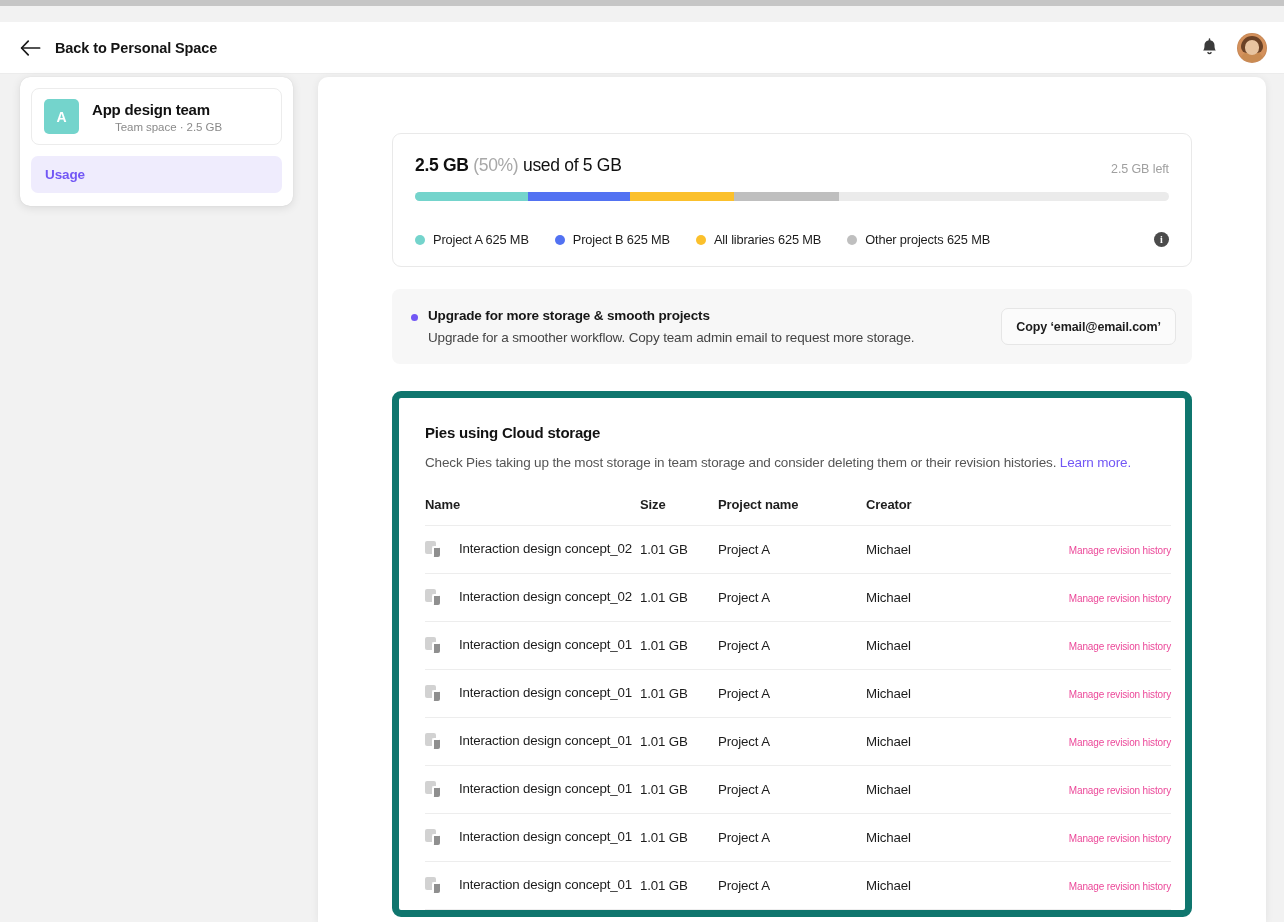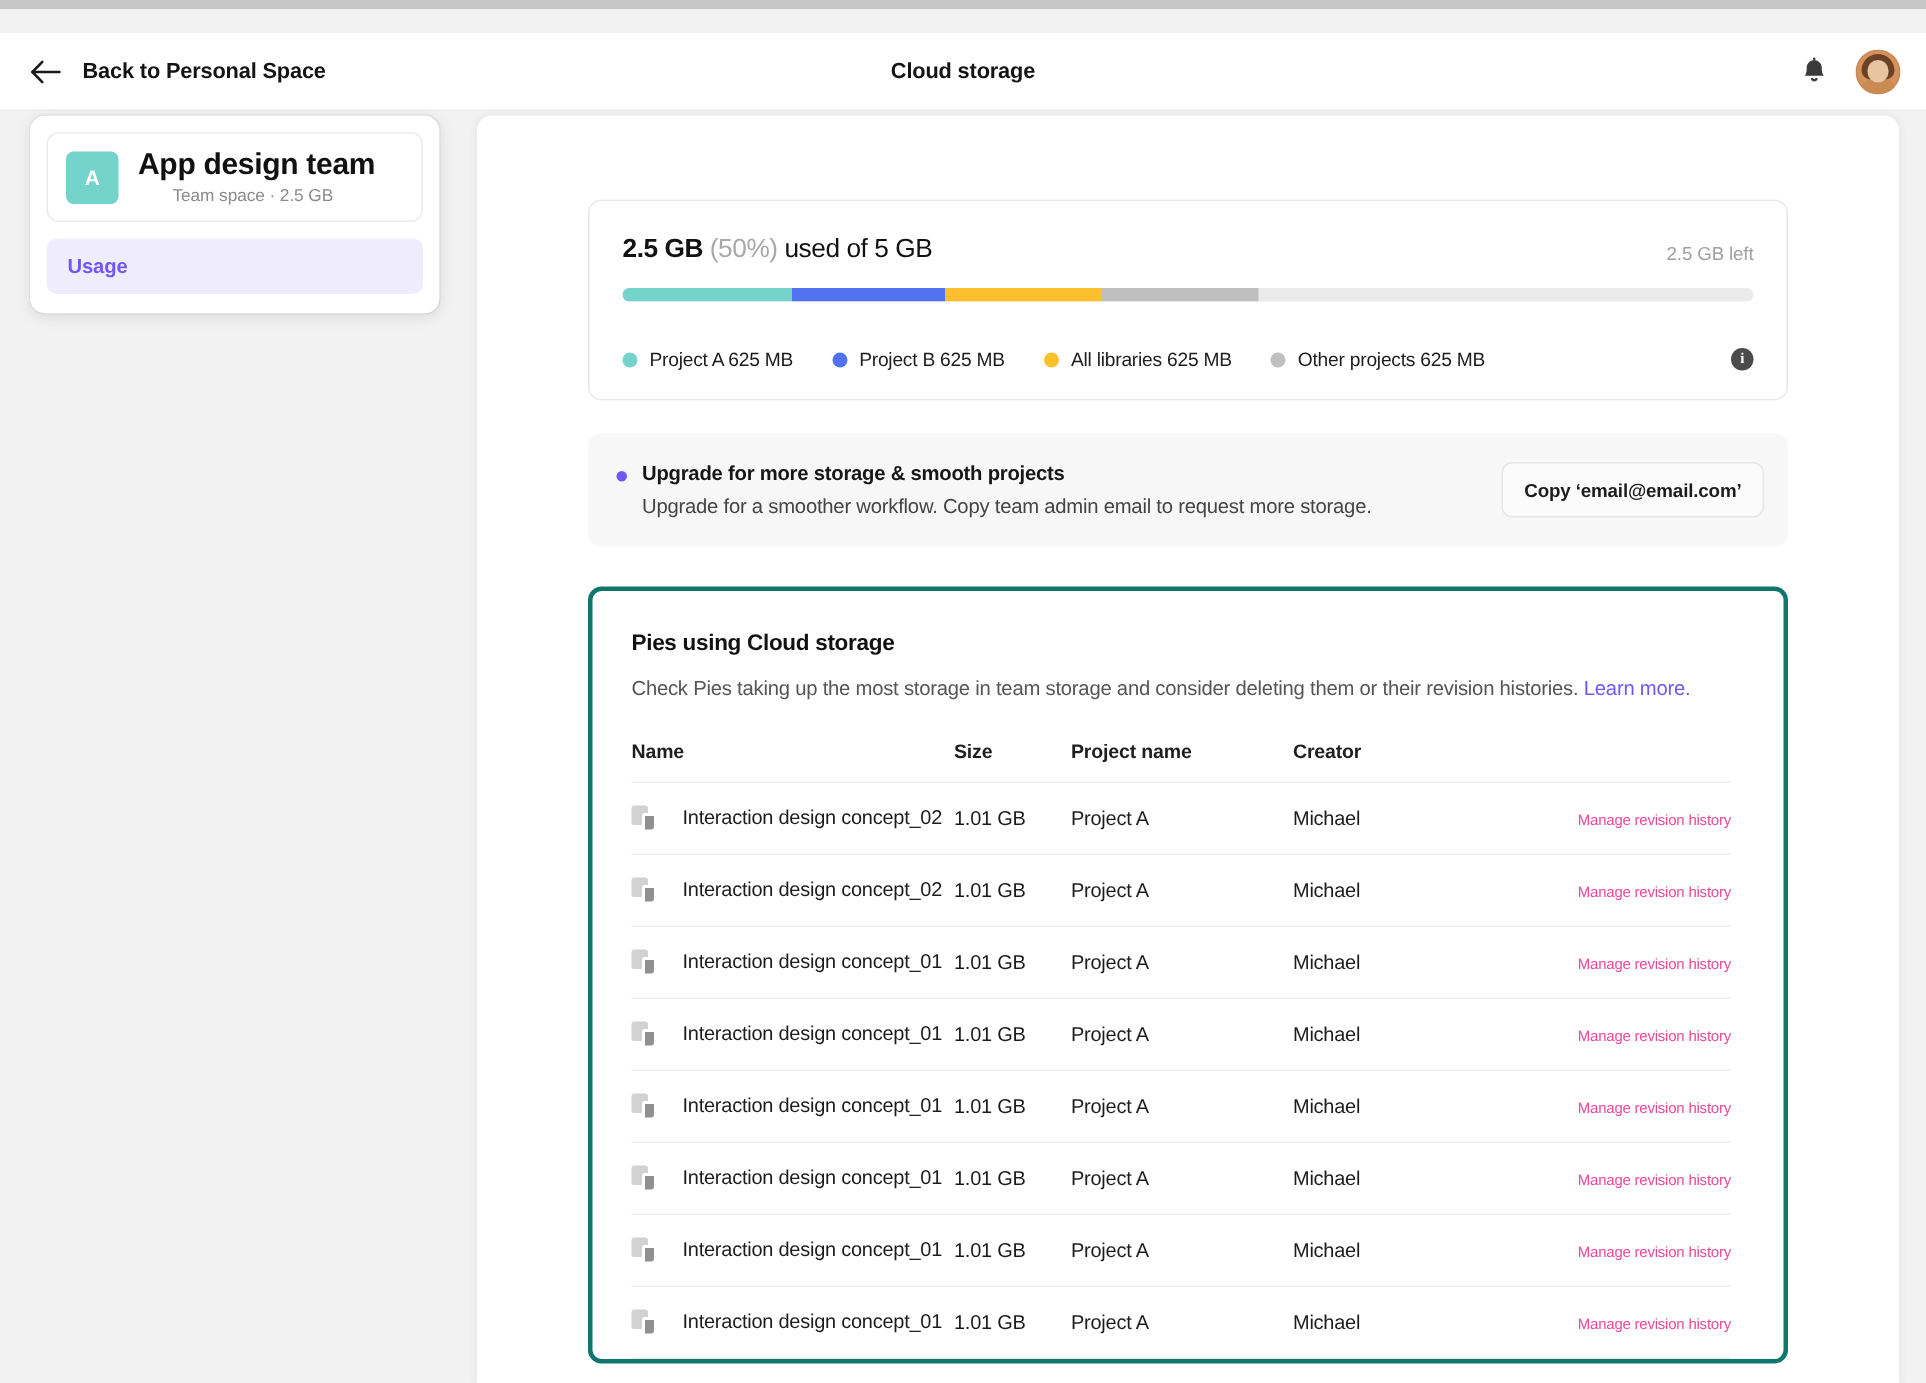--- a/index.html
+++ b/index.html
@@ -94,21 +94,21 @@
     padding: 10px 12px;
     cursor: pointer;
   }
   .team-avatar {
     width: 35px; height: 35px; border-radius: 5px;
     background: #74d4cc;
     color: #ffffff; font-size: 14px; font-weight: 600;
     display: flex; align-items: center; justify-content: center;
     flex: 0 0 auto;
   }
-  .team-name { font-size: 20px; font-weight: 700; color: #111111; letter-spacing: -0.2px; }
+  .team-name { font-size: 15px; font-weight: 700; color: #111111; letter-spacing: -0.2px; }
   .team-sub { font-size: 11.5px; color: #8a8a8a; margin-top: 3px; letter-spacing: -0.05px; margin-left: 23px;}
   .usage-item {
     margin-top: 11px;
     background: #efecfd;
     border-radius: 7px;
     padding: 11px 14px;
     font-size: 13.5px; font-weight: 700; color: #7257f5;
     letter-spacing: -0.1px;
     cursor: pointer;
   }
@@ -186,23 +186,23 @@
     font-size: 12.5px; font-weight: 600; color: #1c1c1c;
     letter-spacing: -0.1px;
     cursor: pointer;
     font-family: "Liberation Sans", sans-serif;
     white-space: nowrap;
   }
 
   
   .pies-card {
     margin-top: 27px;
-    border: 3px solid #0f766e;
+    border: 7px solid #0f766e;
     border-radius: 9px;
-    padding: 26px 35px 0 26px;
+    padding: 26px 14px 0 26px;
   }
   .pies-title { font-size: 15px; font-weight: 700; color: #121212; letter-spacing: -0.2px; }
   .pies-desc {
     margin-top: 12px;
     font-size: 13.5px; color: #555555; line-height: 1.45; letter-spacing: -0.15px;
     max-width: 760px;
   }
   .pies-link { color: #7257f5; cursor: pointer; }
 
   table.pies { width: 100%; border-collapse: collapse; margin-top: 24px; }
@@ -254,21 +254,20 @@
     <div class="header-left">
       <span class="back-arrow">
         <svg width="21" height="16" viewBox="0 0 21 16" fill="none">
           <path d="M8.2 1.2 L1.6 8 L8.2 14.8" stroke="#1a1a1a" stroke-width="1.7" stroke-linecap="round" stroke-linejoin="round"></path>
           <path d="M1.8 8 H19.6" stroke="#1a1a1a" stroke-width="1.7" stroke-linecap="round"></path>
         </svg>
       </span>
       <span class="back-label">Back to Personal Space</span>
     </div>
 
-    <div class="header-title">Cloud storage</div>
 
     <div class="header-right">
       <span class="bell">
         <svg width="17" height="19" viewBox="0 0 17 19" fill="none">
           <path d="M8.5 2.2c-2.9 0-5 2.2-5 5 0 4.3-1.4 5.3-1.4 5.3h12.8s-1.4-1-1.4-5.3c0-2.8-2.1-5-5-5z" fill="#3b3b3b"></path>
           <path d="M8.5 1.0v1.2" stroke="#3b3b3b" stroke-width="1.5" stroke-linecap="round"></path>
           <path d="M7.0 14.6a1.7 1.7 0 0 0 3.0 0" stroke="#3b3b3b" stroke-width="1.5" stroke-linecap="round" fill="none"></path>
         </svg>
       </span>
       <span class="avatar">

